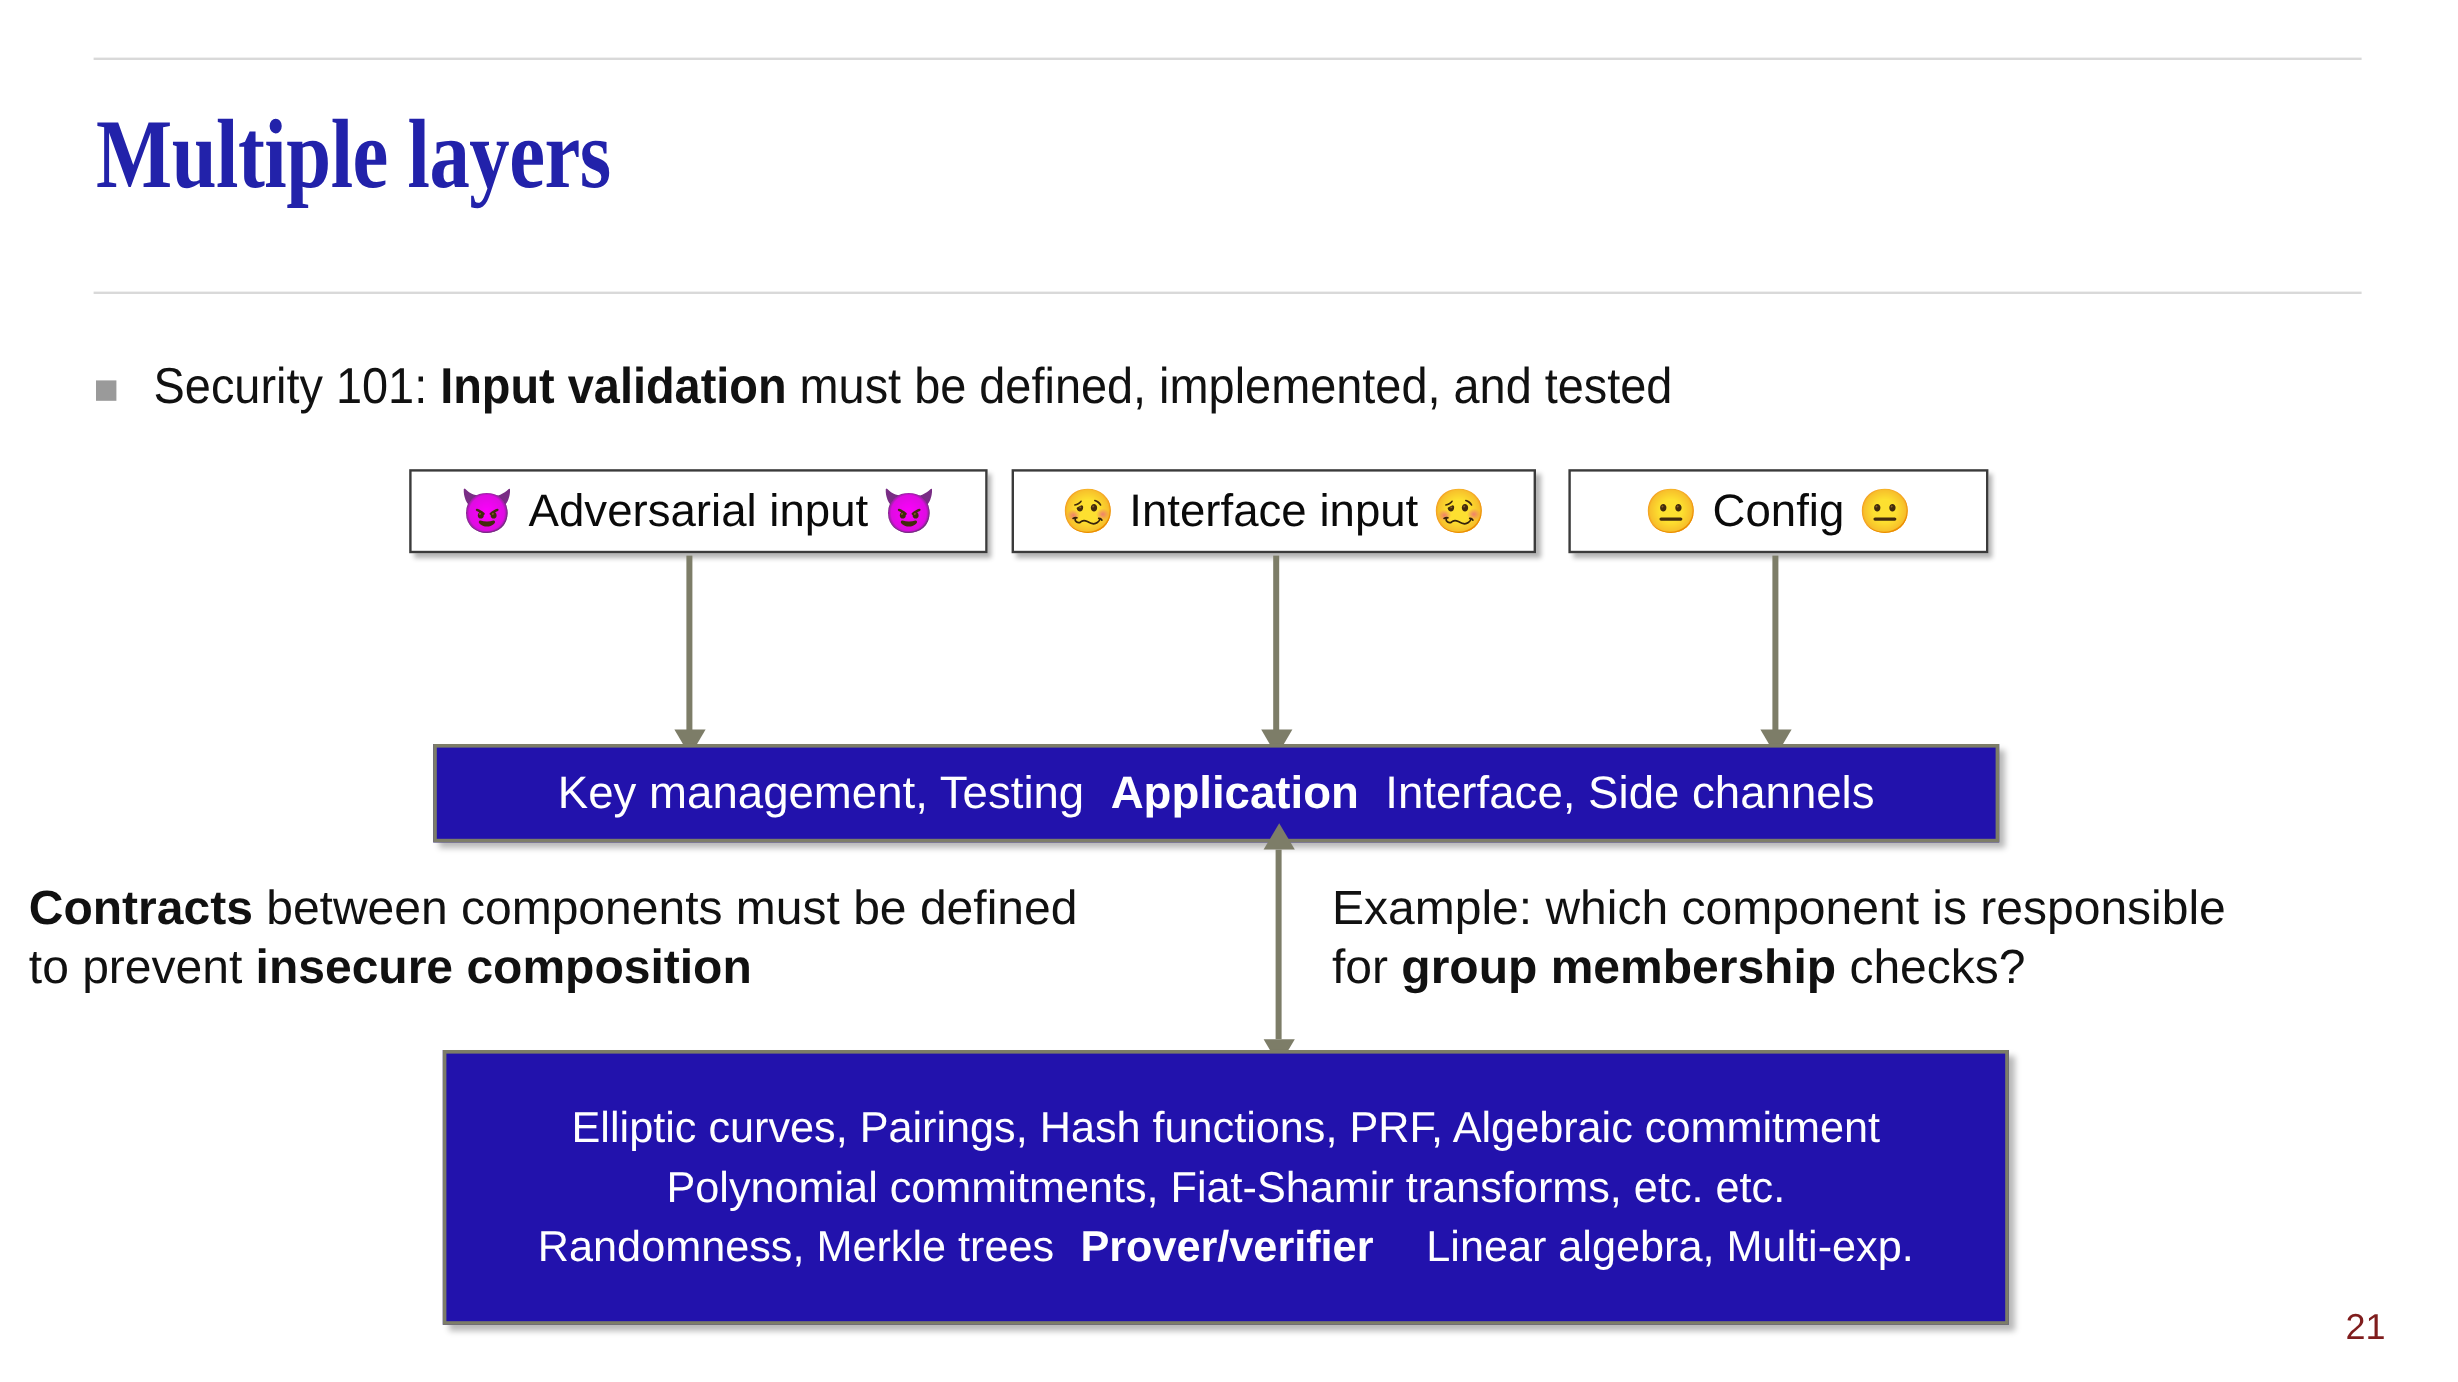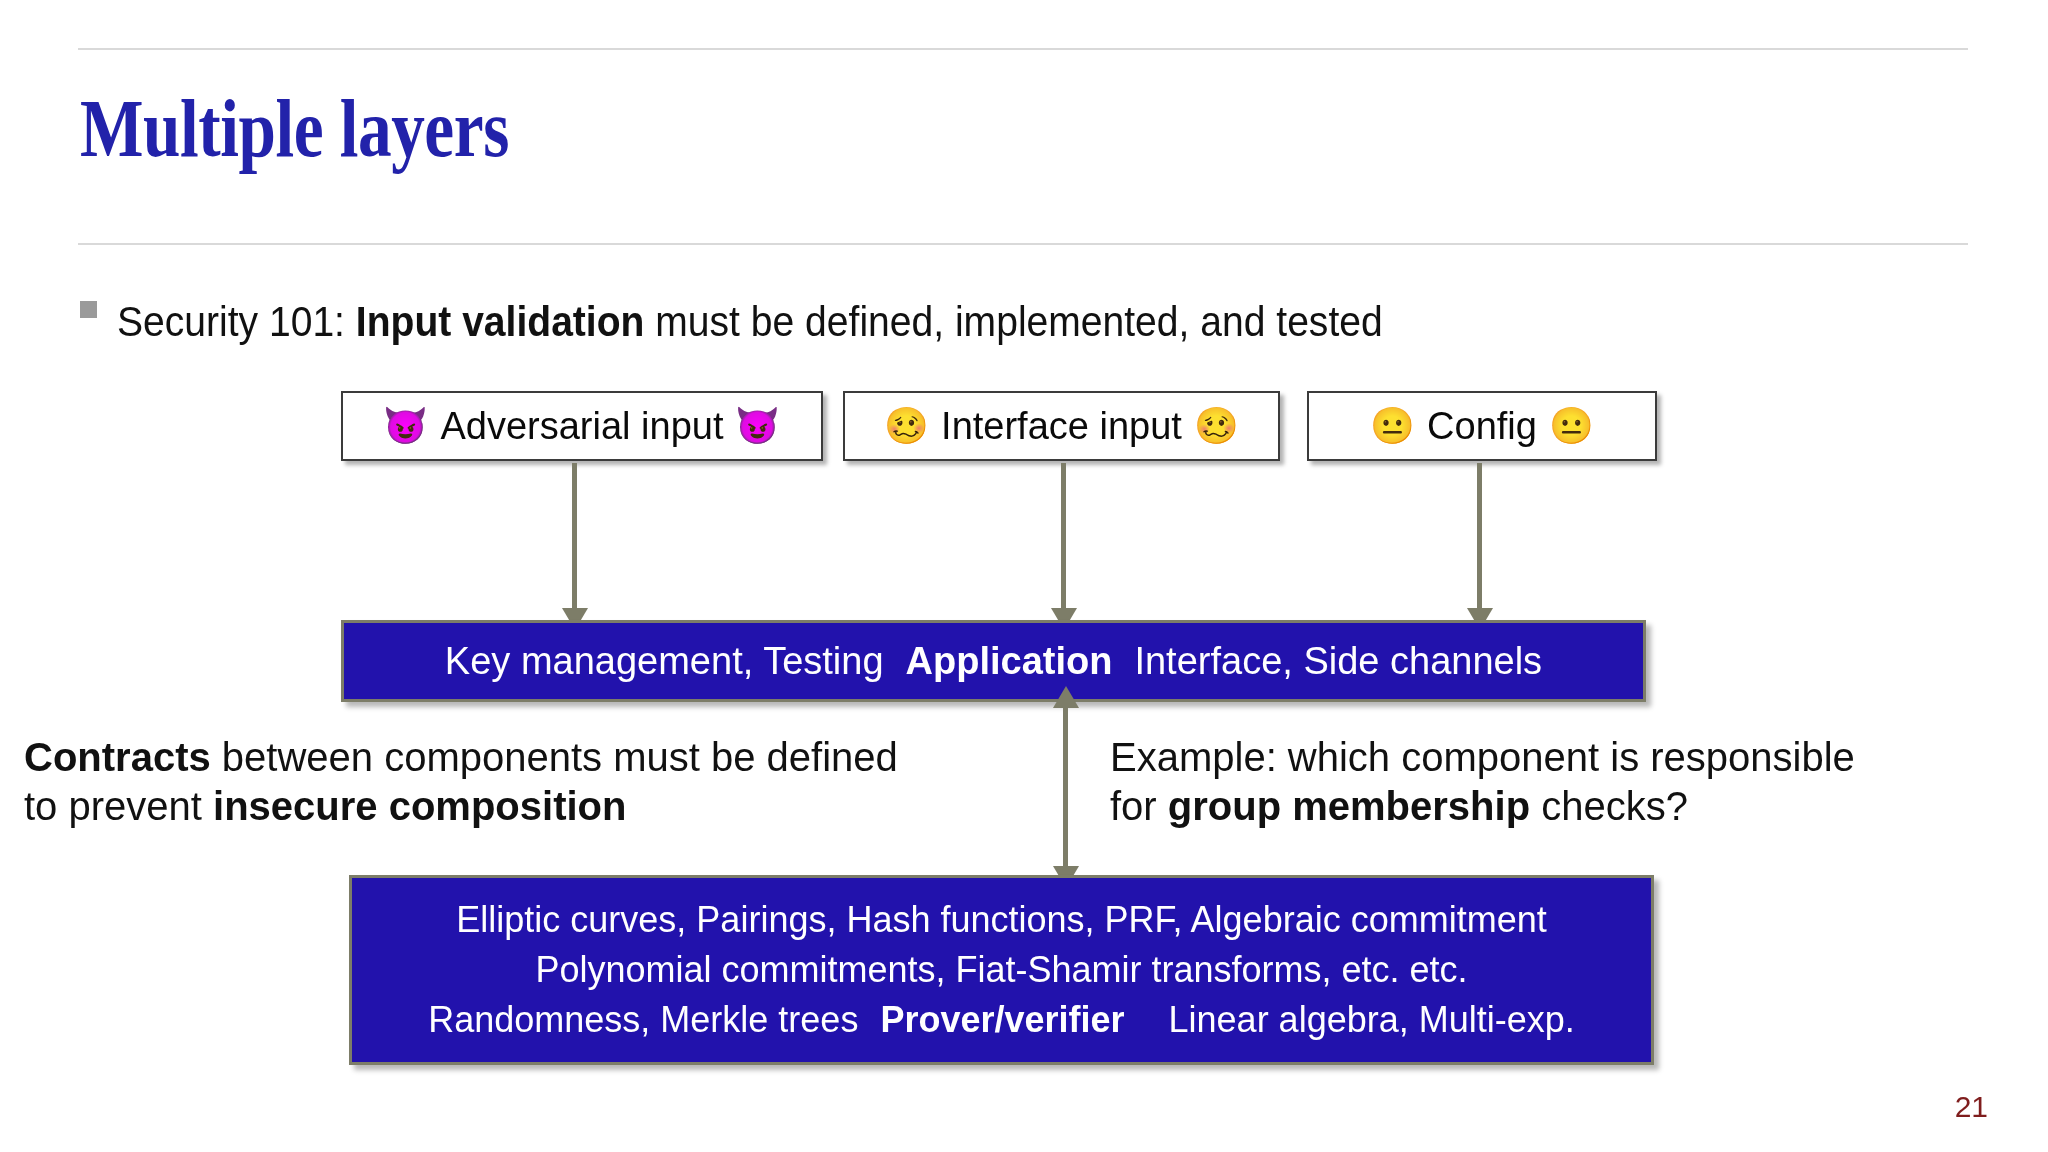--- a/index.html
+++ b/index.html
@@ -47,22 +47,22 @@
     transform-origin: left top;
     white-space: nowrap;
   }
 
   
   .bullet-row {
     position: absolute;
     left: 80px;
     top: 298px;
     display: flex;
-    align-items: flex-start;
-    gap: 20px;
+    align-items: center;
+    gap: 31px;
     white-space: nowrap;
   }
   .bullet-mark {
     width: 17px;
     height: 17px;
     background: #9a9a9a;
     flex: 0 0 auto;
     position: relative;
     top: 3px;
   }
@@ -152,33 +152,34 @@
     background: #2212ac;
     border: 3px solid #7d7d68;
     box-shadow: 5px 5px 5px rgba(0,0,0,0.28);
     color: #ffffff;
     display: flex;
     flex-direction: column;
     align-items: center;
     justify-content: center;
     text-align: left;
     white-space: nowrap;
+    margin-left: 20px;
   }
   #bar-application {
     left: 341px;
     top: 620px;
     width: 1305px;
     height: 82px;
     font-size: 38px;
   }
   #bar-prover {
     left: 349px;
     top: 875px;
     width: 1305px;
-    height: 190px;
+    height: 229px;
     font-size: 36px;
     line-height: 1.38;
   }
   .layer-bar b { font-weight: bold; }
   .layer-line { display: block; }
   .sp { display: inline-block; width: 22px; }
 
   
   .mid-text {
     position: absolute;

